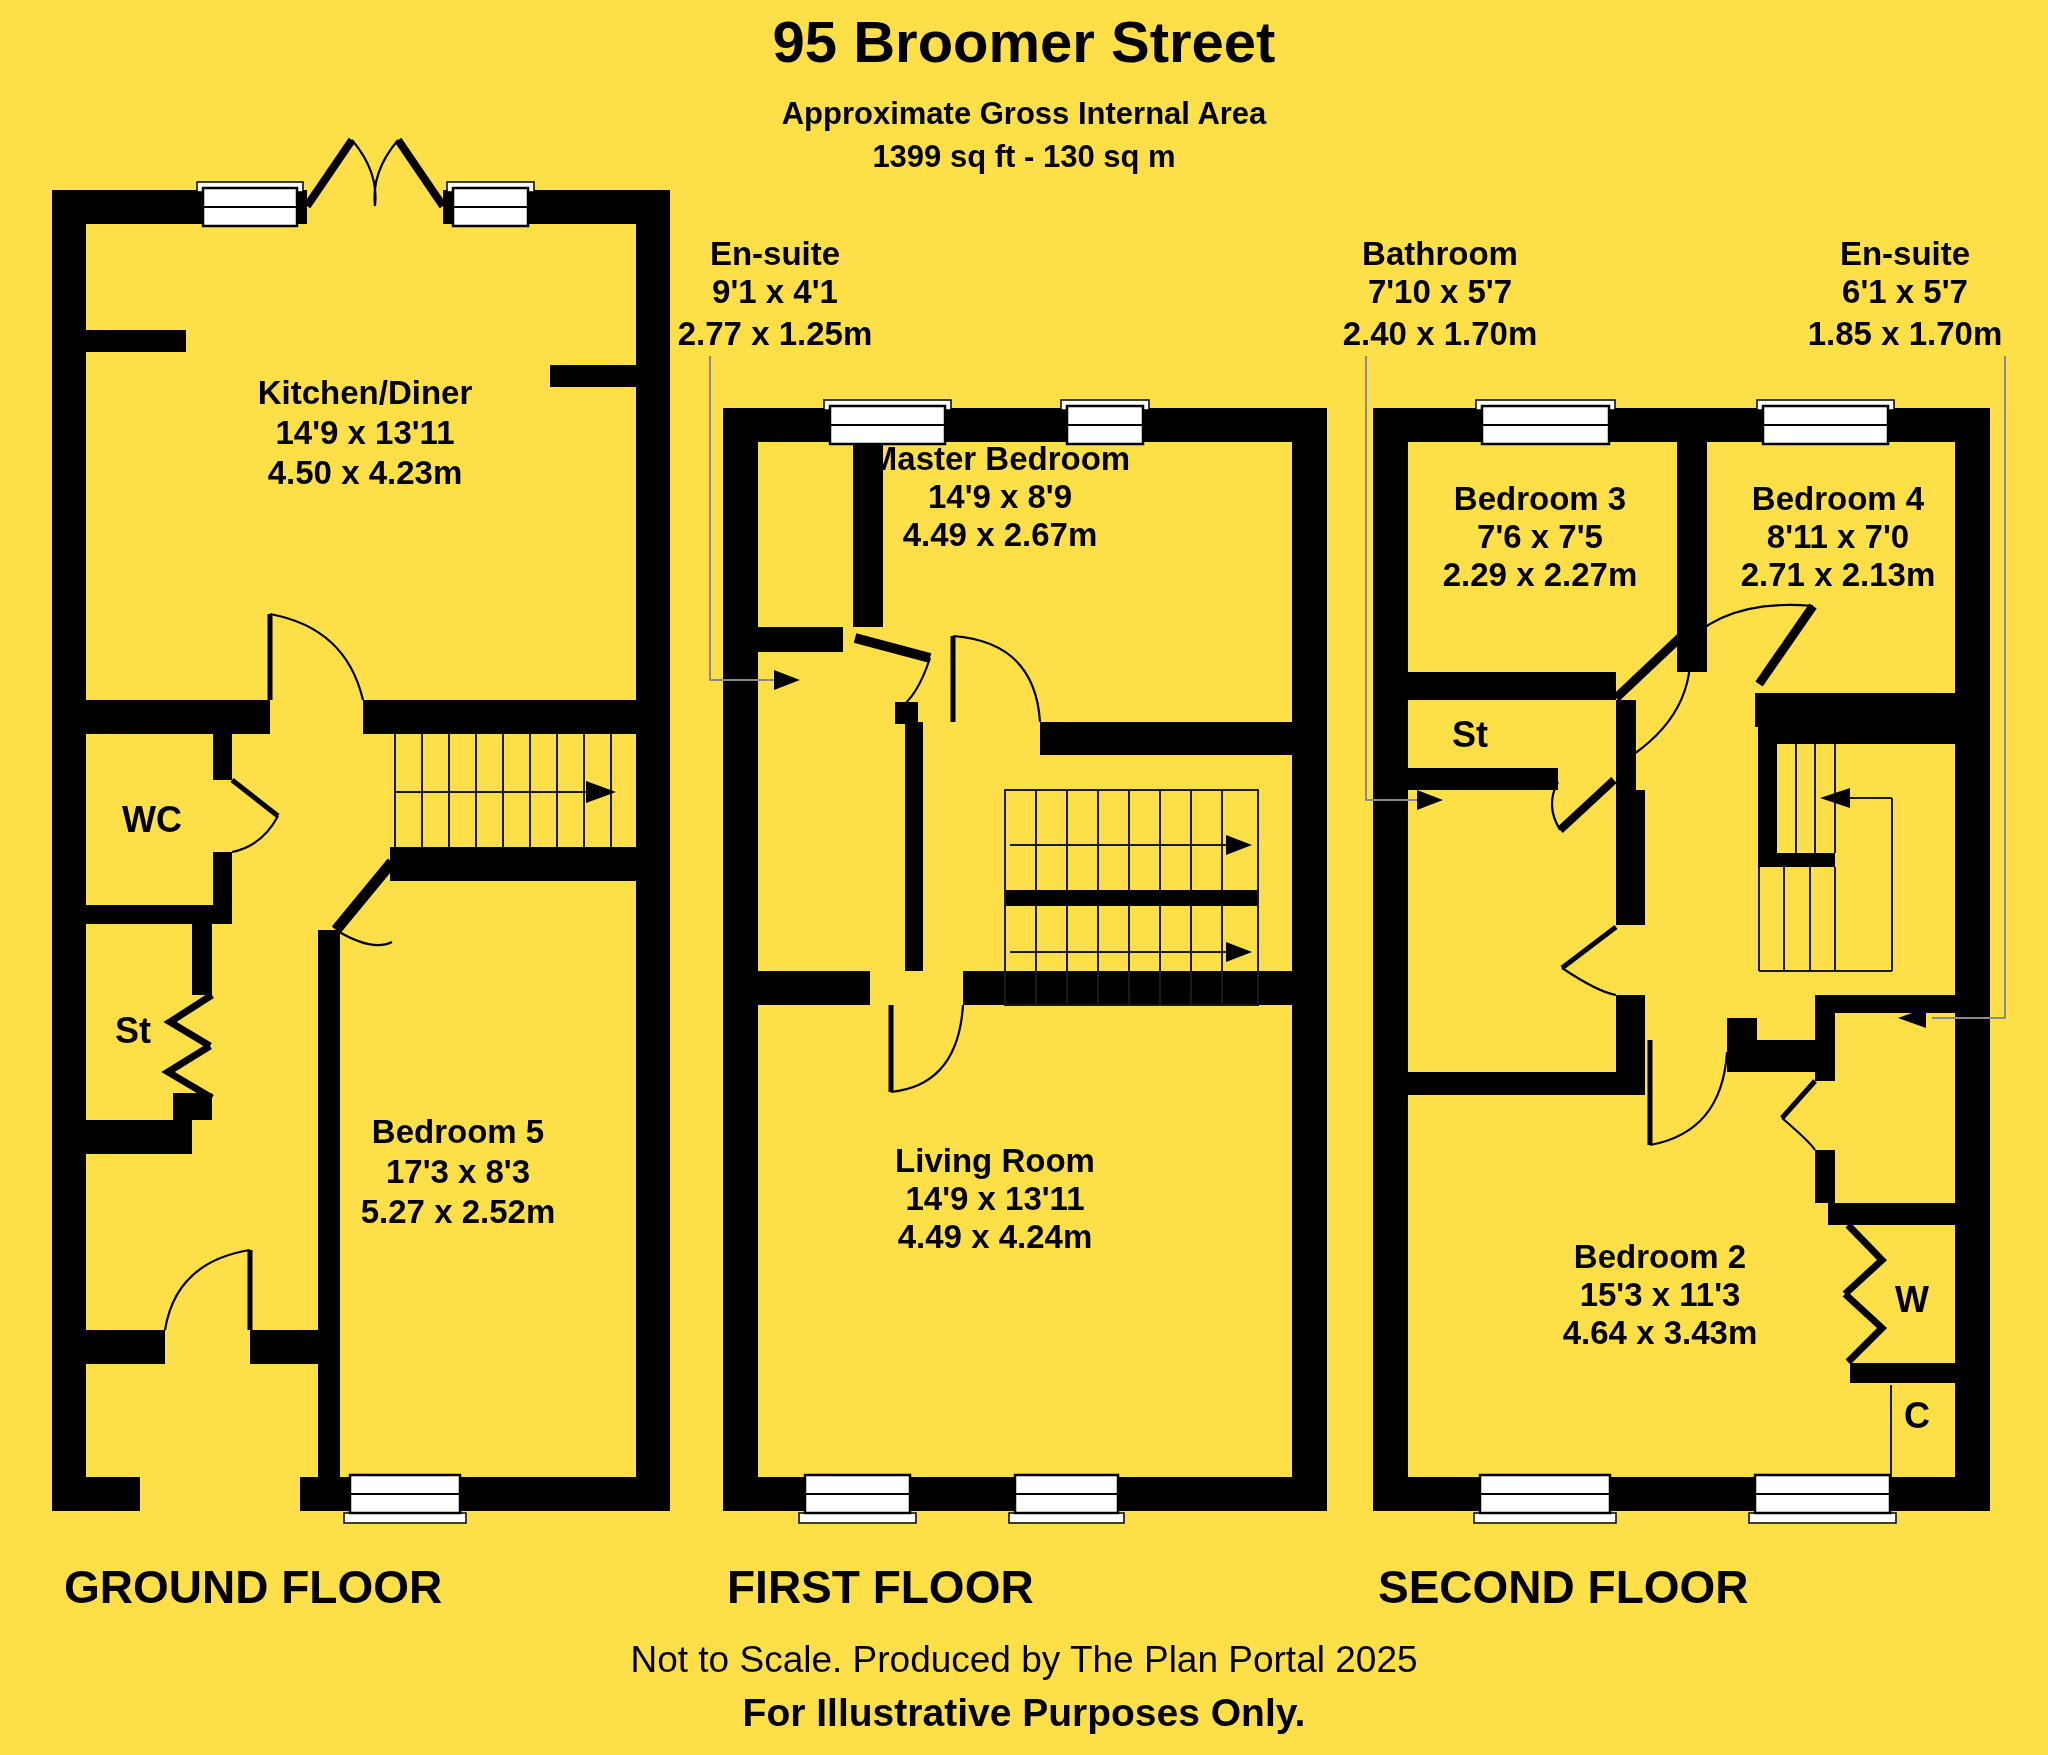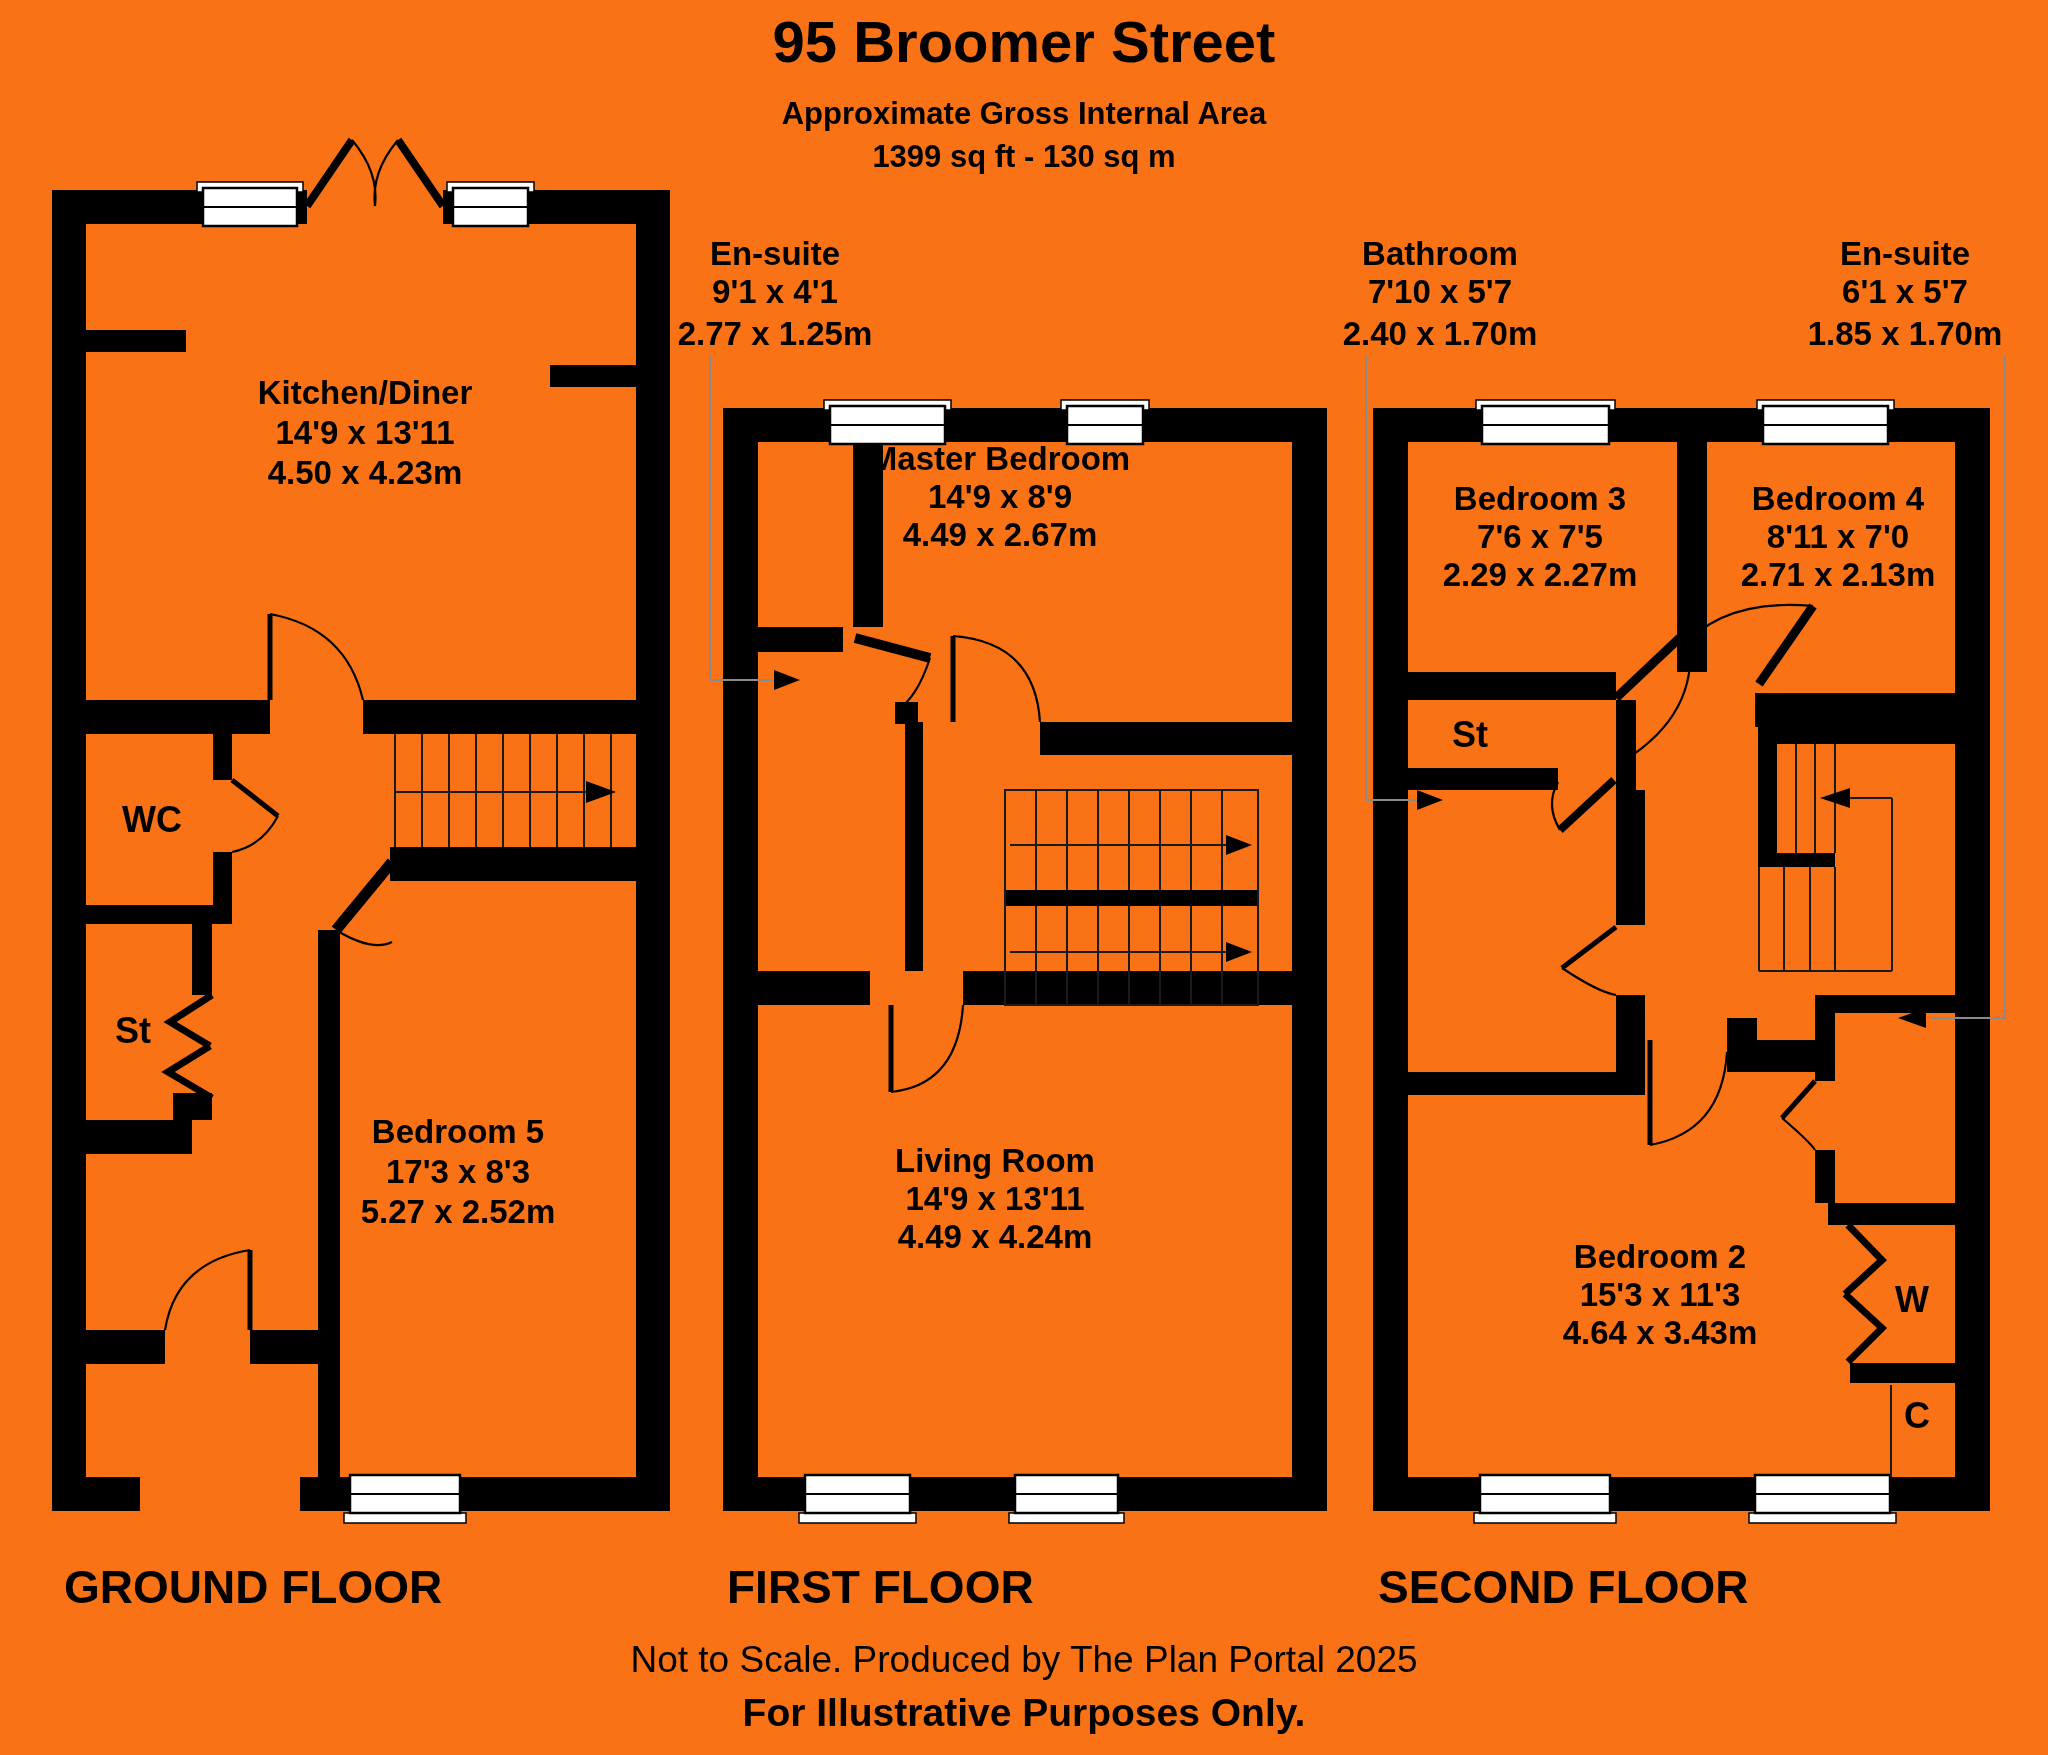--- a/index.html
+++ b/index.html
@@ -1,16 +1,16 @@
 <!DOCTYPE html>
 <html><head>
 <meta charset="utf-8">
 <style>
   html,body{margin:0;padding:0;background:#ffffff;}
-  .page{width:2048px;height:1755px;position:relative;background:#f97316;}
+  .page{width:2048px;height:1755px;position:relative;background:#fde047;}
   svg{display:block;}
   text{fill:#000;font-family:"Liberation Sans",sans-serif;}
   .t-title{font-size:58px;font-weight:700;}
   .t-sub{font-size:31px;font-weight:700;}
   .t-room{font-size:33px;font-weight:700;}
   .t-small{font-size:36px;font-weight:700;}
   .t-floor{font-size:46px;font-weight:700;}
   .t-foot1{font-size:37px;font-weight:400;}
   .t-foot2{font-size:39px;font-weight:700;}
   .wall{fill:#000;}

